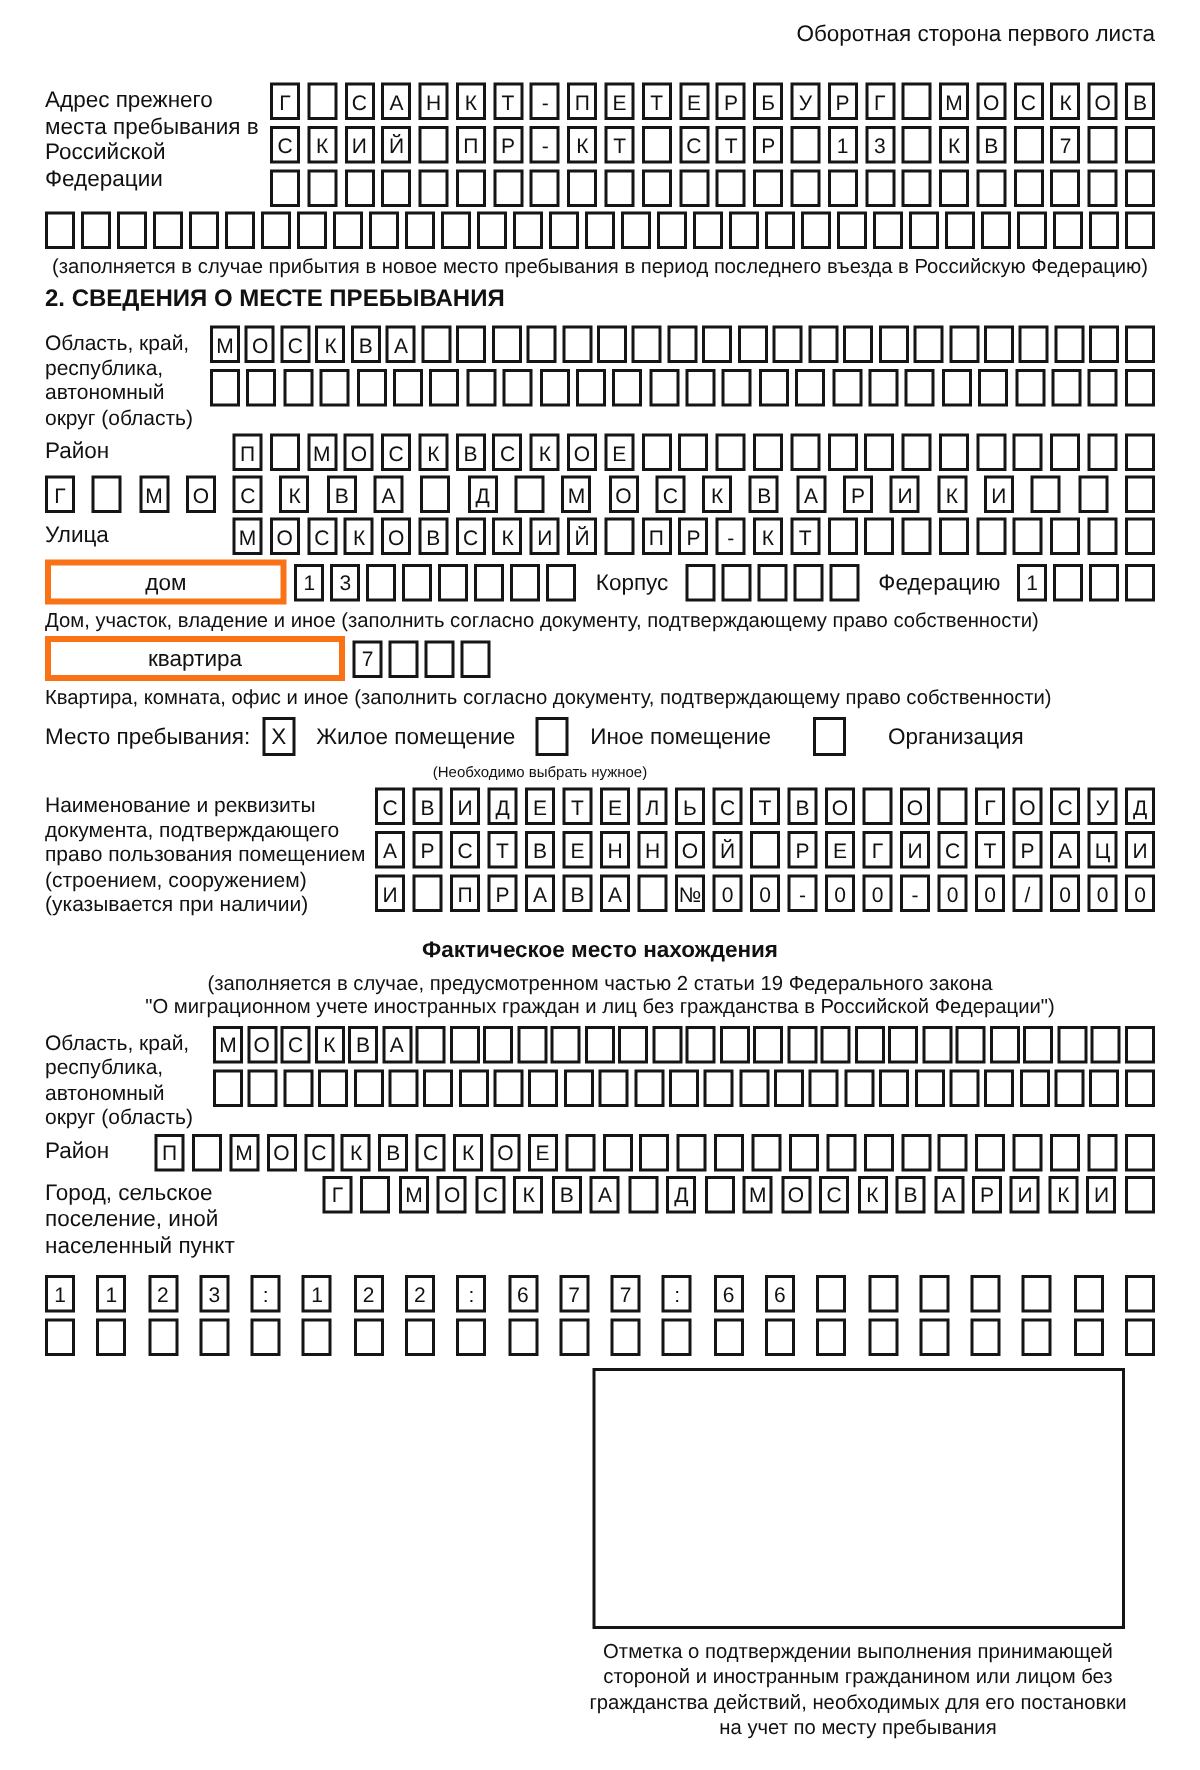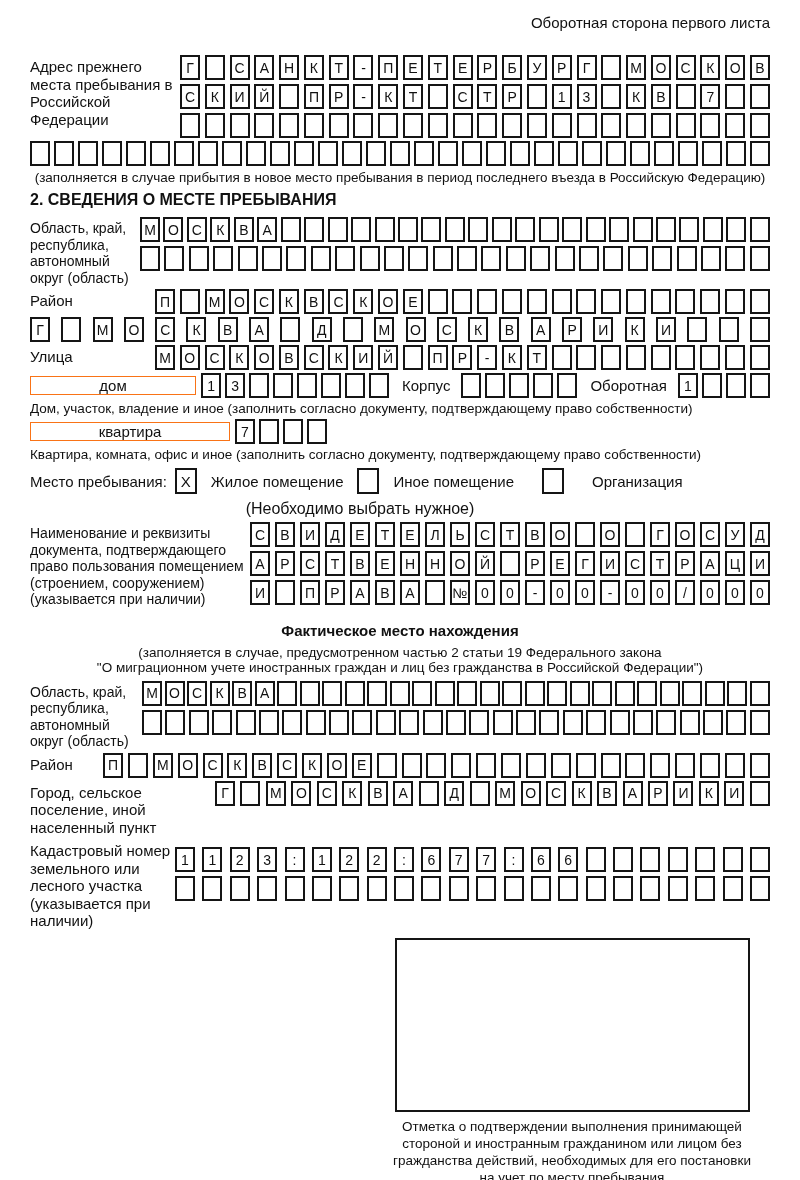--- a/index.html
+++ b/index.html
@@ -22,30 +22,30 @@
     display:flex; align-items:center; justify-content:center;
     font-size:14px; line-height:1;
   }
   .note { font-size:13.5px; text-align:center; margin:4px 0 2px 0; }
   .note.left-block { margin:2px 0 3px 0; text-align:left; }
   .sec-title { font-size:16px; font-weight:bold; text-align:left; margin:6px 0 8px 0; }
   .sub-title { font-size:15px; font-weight:bold; text-align:center; margin:14px 0 6px 0; }
   .prewrap { white-space:pre-line; }
   .inline-row { display:flex; align-items:center; gap:5px; font-size:15px; margin-bottom:3px; }
   .box-label {
-    border:1px solid #f97316; box-sizing:border-box; height:19px;
+    border:4px solid #f97316; box-sizing:border-box; height:30px;
     display:flex; align-items:center; justify-content:center; font-size:15px; background:#fff;
   }
   .box-label.house { width:170px; }
   .box-label.apt { width:200px; }
   .inline-gap { margin:0 6px 0 8px; }
   .check-row { display:flex; align-items:center; font-size:15px; margin:6px 0 6px 0; }
   .check-row .cell { width:22px; height:26px; font-size:15px; }
   .sp8{width:8px;flex:0 0 auto}.sp14{width:14px;flex:0 0 auto}.sp28{width:28px;flex:0 0 auto}
-  .choose-note { width:400px; margin-left:130px; text-align:center; font-size:16px; margin-top:2px; }
+  .choose-note { width:400px; margin-left:130px; text-align:center; font-size:10px; margin-top:2px; }
   .stamp-box { width:355px; height:174px; border:2px solid #151515; box-sizing:border-box; margin:8px 0 6px 365px; background:#fff; }
   .stamp-note { width:480px; margin-left:302px; text-align:center; font-size:13.5px; line-height:17px; }
 </style>
 </head>
 <body>
 
 <div class="page">
 
   <div class="header-note">Оборотная сторона первого листа</div>
 
@@ -342,21 +342,21 @@
         <div class="cell"></div>
       </div>
     <span class="inline-gap">Корпус</span>
     <div class="cellrow packed">
         <div class="cell"></div>
         <div class="cell"></div>
         <div class="cell"></div>
         <div class="cell"></div>
         <div class="cell"></div>
       </div>
-    <span class="inline-gap">Оборотная</span>
+    <span class="inline-gap">Федерацию</span>
     <div class="cellrow packed">
         <div class="cell">1</div>
         <div class="cell"></div>
         <div class="cell"></div>
         <div class="cell"></div>
       </div>
   </div>
   <div class="note left-block">Дом, участок, владение и иное (заполнить согласно документу, подтверждающему право собственности)</div>
 
   <div class="inline-row">
@@ -590,21 +590,20 @@
           <div class="cell">Р</div>
           <div class="cell">И</div>
           <div class="cell">К</div>
           <div class="cell">И</div>
           <div class="cell"></div>
         </div>
     </div>
   </div>
 
   <div class="field">
-    <div class="flabel" style="width:145px">Кадастровый номер земельного или лесного участка (указывается при наличии)</div>
     <div class="fcells" style="padding-top:8px">
       <div class="cellrow">
           <div class="cell">1</div>
           <div class="cell">1</div>
           <div class="cell">2</div>
           <div class="cell">3</div>
           <div class="cell">:</div>
           <div class="cell">1</div>
           <div class="cell">2</div>
           <div class="cell">2</div>

